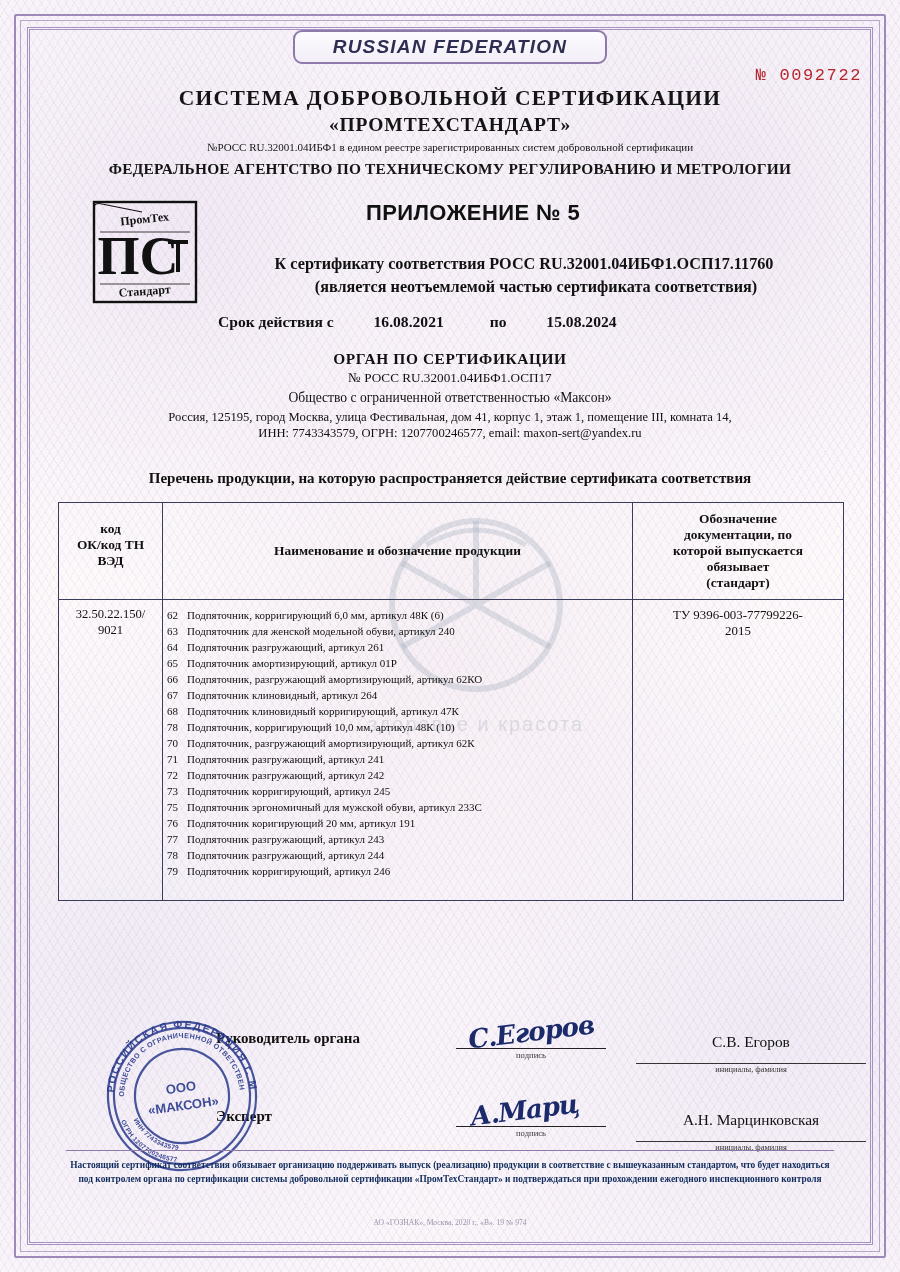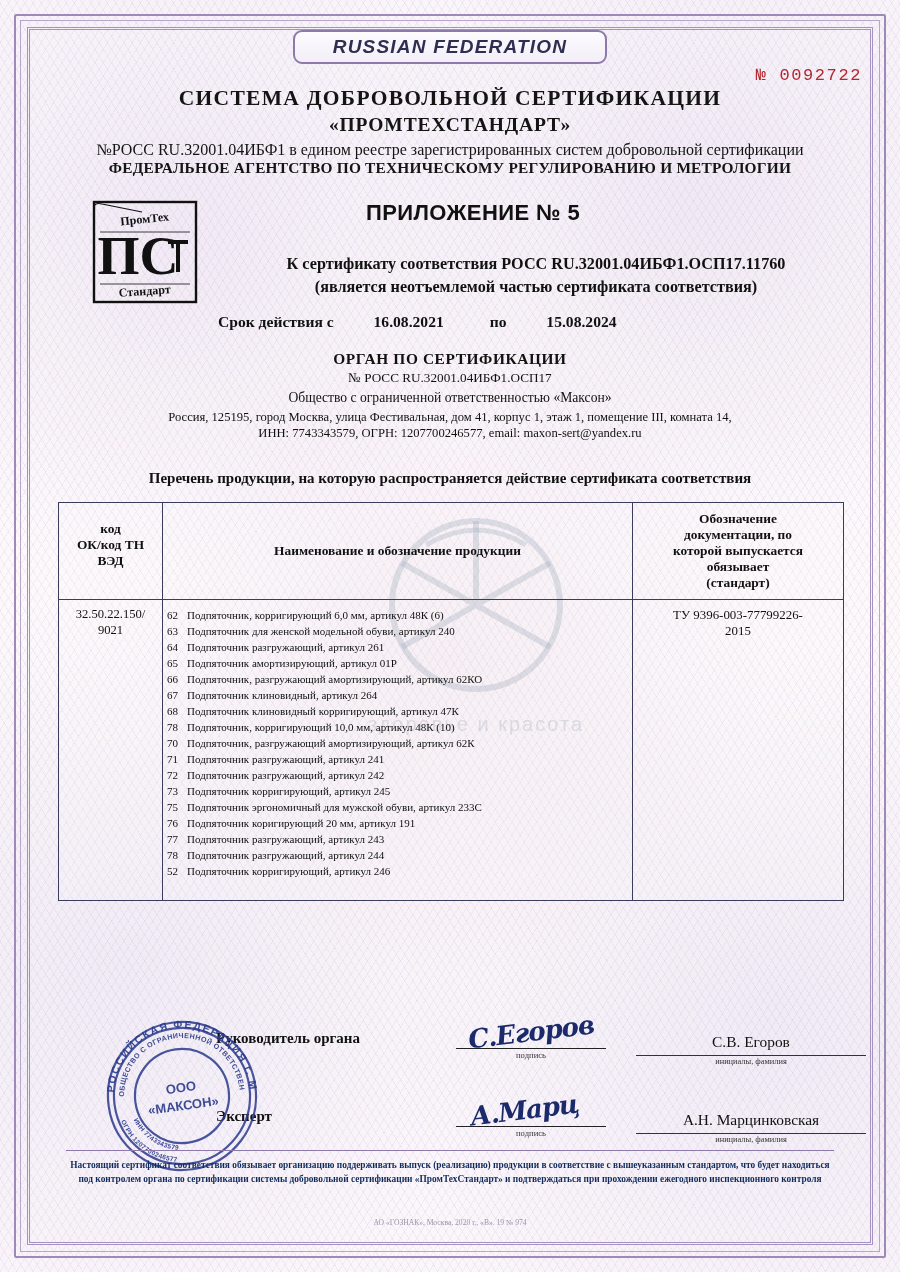--- a/index.html
+++ b/index.html
@@ -110,30 +110,30 @@
   .t2 {
     font-family: "Liberation Serif", serif;
     font-weight: bold;
     font-size: 19.5px;
     letter-spacing: 0.9px;
     color: #141414;
     margin-top: 3px;
   }
   .t3 {
     font-family: "Liberation Serif", serif;
-    font-size: 16px;
+    font-size: 11px;
     color: #141414;
     margin-top: 5px;
   }
   .t4 {
     font-family: "Liberation Serif", serif;
     font-weight: bold;
     font-size: 15.4px;
     color: #141414;
-    margin-top: 0;
+    margin-top: 7px;
     letter-spacing: 0.2px;
   }
 
   
   .logo {
     position: absolute;
     left: 46px;
     top: 168px;
     width: 126px;
     height: 108px;
@@ -146,21 +146,21 @@
     left: 330px;
     top: 170px;
     font-family: "Liberation Sans", sans-serif;
     font-weight: bold;
     font-size: 22px;
     color: #111;
     letter-spacing: 0.4px;
   }
   .cert-line1 {
     position: absolute;
-    left: 180px;
+    left: 168px;
     top: 225px;
     width: 640px;
     text-align: center;
     font-weight: bold;
     font-size: 16.2px;
     color: #111;
   }
   .cert-line2 {
     position: absolute;
     left: 180px;
@@ -338,20 +338,21 @@
   .sig-name-1 { left: 600px; top: 88px; }
   .sig-name-2 { left: 600px; top: 166px; }
   .sig-name-cap {
     position: absolute;
     font-size: 8.4px;
     color: #333;
     width: 230px;
     text-align: center;
     border-top: 1px solid #333;
     padding-top: 1px;
+    margin-top: 8px;
   }
   .sig-name-cap-1 { left: 600px; top: 110px; }
   .sig-name-cap-2 { left: 600px; top: 188px; }
 
   .handwriting {
     position: absolute;
     font-family: "DejaVu Serif", serif;
     font-style: italic;
     font-weight: bold;
     font-size: 26px;
@@ -502,21 +503,21 @@
           <div class="prod-row"><span class="prod-num">68</span><span>Подпяточник клиновидный корригирующий, артикул 47К</span></div>
           <div class="prod-row"><span class="prod-num">78</span><span>Подпяточник, корригирующий 10,0 мм, артикул 48К (10)</span></div>
           <div class="prod-row"><span class="prod-num">70</span><span>Подпяточник, разгружающий амортизирующий, артикул 62К</span></div>
           <div class="prod-row"><span class="prod-num">71</span><span>Подпяточник разгружающий, артикул 241</span></div>
           <div class="prod-row"><span class="prod-num">72</span><span>Подпяточник разгружающий, артикул 242</span></div>
           <div class="prod-row"><span class="prod-num">73</span><span>Подпяточник корригирующий, артикул 245</span></div>
           <div class="prod-row"><span class="prod-num">75</span><span>Подпяточник эргономичный для мужской обуви, артикул 233С</span></div>
           <div class="prod-row"><span class="prod-num">76</span><span>Подпяточник коригирующий 20 мм, артикул 191</span></div>
           <div class="prod-row"><span class="prod-num">77</span><span>Подпяточник разгружающий, артикул 243</span></div>
           <div class="prod-row"><span class="prod-num">78</span><span>Подпяточник разгружающий, артикул 244</span></div>
-          <div class="prod-row"><span class="prod-num">52</span><span>Подпяточник корригирующий, артикул 246</span></div>
+          <div class="prod-row"><span class="prod-num">79</span><span>Подпяточник корригирующий, артикул 246</span></div>
         </div>
         <div class="td td-doc">
           <div>ТУ 9396-003-77799226-</div>
           <div>2015</div>
         </div>
       </div>
     </div>
 
     <div class="sig-area">
       <div class="sig-label sig-lbl-1">Руководитель органа</div>

